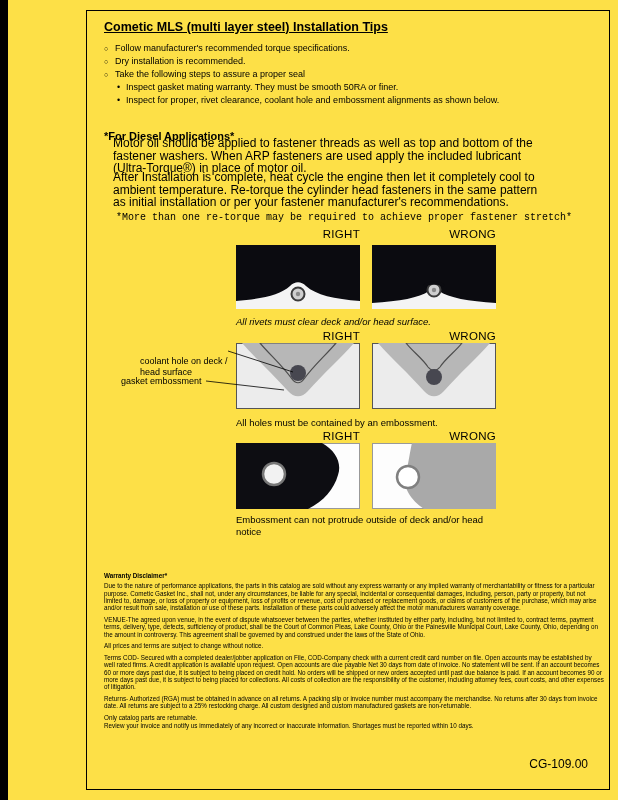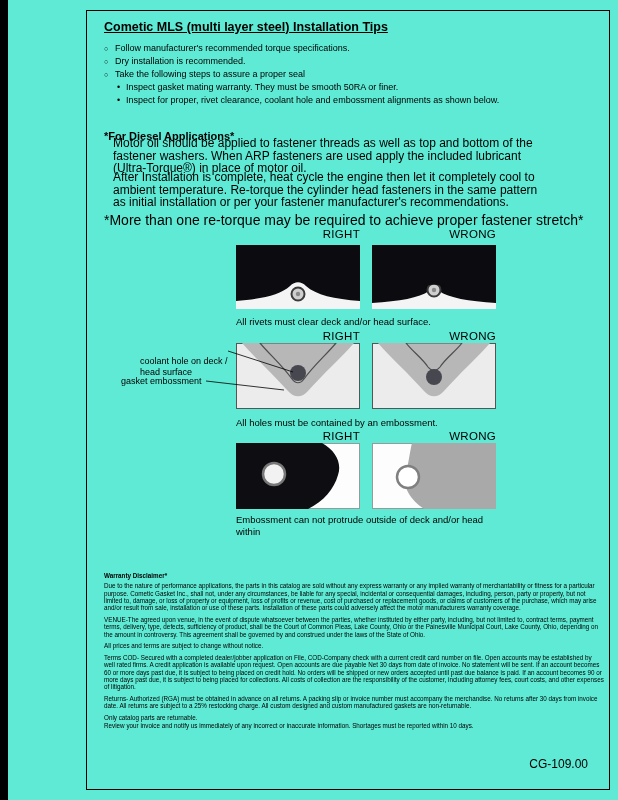--- a/index.html
+++ b/index.html
@@ -1,36 +1,36 @@
 <!DOCTYPE html>
 <html><head>
 <meta charset="utf-8">
 <style>
   * { margin:0; padding:0; box-sizing:border-box; }
   html,body { background:#fff; }
   .page {
-    position:relative; width:618px; height:800px; background:#5eead4;
+    position:relative; width:618px; height:800px; background:#fde047;
     font-family:"Liberation Sans", sans-serif; color:#000; overflow:hidden;
   }
   .edge-strip { position:absolute; left:0; top:0; width:8px; height:800px; background:#000; }
   .border-box { position:absolute; left:86px; top:10px; width:524px; height:780px; border:1px solid #000; }
 
   .title { position:absolute; left:104px; top:20px; font-size:12.5px; font-weight:bold; text-decoration:underline; }
 
   .bullets { position:absolute; left:104px; top:42px; font-size:9px; line-height:13px; width:480px; }
   .b1 { padding-left:11px; position:relative; }
   .b1::before { content:"○"; position:absolute; left:0; top:0; font-size:7px; }
   .b2 { padding-left:22px; position:relative; }
   .b2::before { content:"•"; position:absolute; left:13px; top:0; font-size:9px; }
 
   .diesel-heading { position:absolute; left:104px; top:118px; font-size:11px; font-weight:bold;margin-top:12px; }
   .para { position:absolute; left:113px; width:434px; font-size:12px; line-height:12.5px; }
   .para-oil { top:137px; }
   .para-heat { top:171px; }
-  .note { position:absolute; left:104px; top:212px; font-size:14px; }
+  .note { position:absolute; left:116px; top:212px; font-size:10px;font-family:Liberation Mono, monospace; }
 
   .colhead { position:absolute; width:124px; text-align:right; font-size:11.5px; letter-spacing:.3px; }
   .diag { position:absolute; width:124px; }
   .diag svg { display:block; }
   .caption { position:absolute; left:236px; font-size:9.5px; line-height:12px; }
 
   .side-label { position:absolute; font-size:9px; line-height:11px; }
   .lbl-coolant { left:140px; top:340px; width:92px;margin-top:16px; }
   .lbl-emboss { left:121px; top:376px; width:100px; }
 
@@ -78,21 +78,21 @@
   </div>
   <div class="diag" style="left:372px; top:245px;">
     <svg width="124" height="64" viewBox="0 0 124 64">
       <rect width="124" height="64" fill="#0b0b10"></rect>
       <path d="M0 64 L0 58 C28 56 47 53 57 46 C60 44 64 44 67 46 C77 53 96 56 124 58 L124 64 Z" fill="#f4f4f4"></path>
       <circle cx="62" cy="45" r="6.5" fill="#cfcfcf" stroke="#3a3a3a" stroke-width="2"></circle>
       <circle cx="62" cy="45" r="2.2" fill="#8a8a8a"></circle>
       <path d="M52 41 C56 37 68 37 72 41" stroke="#0b0b10" stroke-width="3" fill="none"></path>
     </svg>
   </div>
-  <div class="caption" style="top:316px;">All rivets must clear deck and/or head surface.</div>
+  <div class="caption" style="top:316px;font-style:italic;">All rivets must clear deck and/or head surface.</div>
 
   <div class="colhead" style="left:236px; top:330px;">RIGHT</div>
   <div class="colhead" style="left:372px; top:330px;">WRONG</div>
 
   <div class="side-label lbl-coolant">coolant hole on deck / head surface</div>
   <div class="side-label lbl-emboss">gasket embossment</div>
 
   <div class="diag" style="left:236px; top:343px;">
     <svg width="124" height="66" viewBox="0 0 124 66">
       <rect x="0.5" y="0.5" width="123" height="65" fill="#ececec" stroke="#555"></rect>
@@ -121,21 +121,21 @@
       <circle cx="38" cy="31" r="11" fill="#f2f2f2" stroke="#777" stroke-width="2.5"></circle>
     </svg>
   </div>
   <div class="diag" style="left:372px; top:443px;">
     <svg width="124" height="66" viewBox="0 0 124 66">
       <rect x="0.5" y="0.5" width="123" height="65" fill="#fdfdfd" stroke="#999"></rect>
       <path d="M40 0 H124 V66 H52 C38 56 30 44 34 30 C37 18 38 8 40 0 Z" fill="#a9a9a9"></path>
       <circle cx="36" cy="34" r="11" fill="#ffffff" stroke="#808080" stroke-width="2.5"></circle>
     </svg>
   </div>
-  <div class="caption" style="top:514px; width:250px;">Embossment can not protrude outside of deck and/or head within</div>
+  <div class="caption" style="top:514px; width:250px;">Embossment can not protrude outside of deck and/or head notice</div>
 
   <svg class="connectors" width="618" height="800" viewBox="0 0 618 800">
     <line x1="228" y1="351" x2="293" y2="372" stroke="#000" stroke-width="0.8"></line>
     <line x1="206" y1="381" x2="284" y2="390" stroke="#000" stroke-width="0.8"></line>
   </svg>
 
   <div class="warranty">
     <div class="w-head">Warranty Disclaimer*</div>
     <p>Due to the nature of performance applications, the parts in this catalog are sold without any express warranty or any implied warranty of merchantability or fitness for a particular purpose.  Cometic Gasket Inc., shall not, under any circumstances, be liable for any special, incidental or consequential damages, including, person, party or property, but not limited to, damage, or loss of property or equipment, loss of profits or revenue, cost of purchased or replacement goods, or claims of customers of the purchase, which may arise and/or result from sale, installation or use of these parts.  Installation of these parts could adversely affect the motor manufacturers warranty coverage.</p>
     <p>VENUE-The agreed upon venue, in the event of dispute whatsoever between the parties, whether instituted by either party, including, but not limited to, contract terms, payment terms, delivery, type, defects, sufficiency of product, shall be the Court of Common Pleas, Lake County, Ohio or the Painesville Municipal Court, Lake County, Ohio, depending on the amount in controversy. This agreement shall be governed by and construed under the laws of the State of Ohio.</p>

